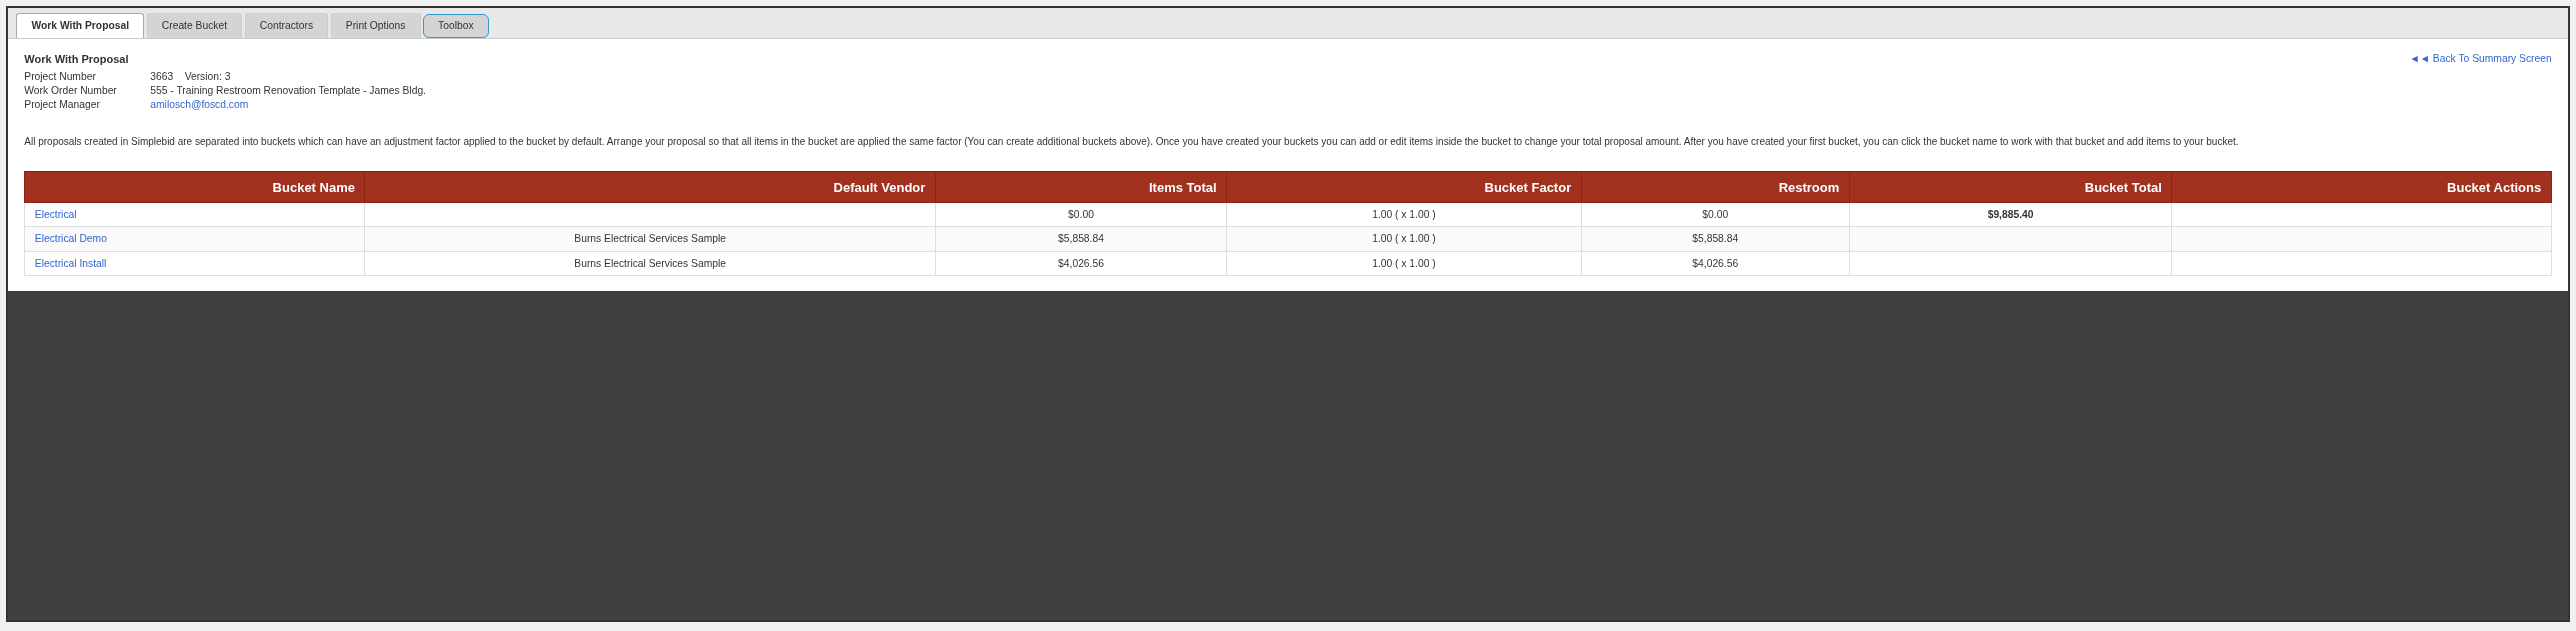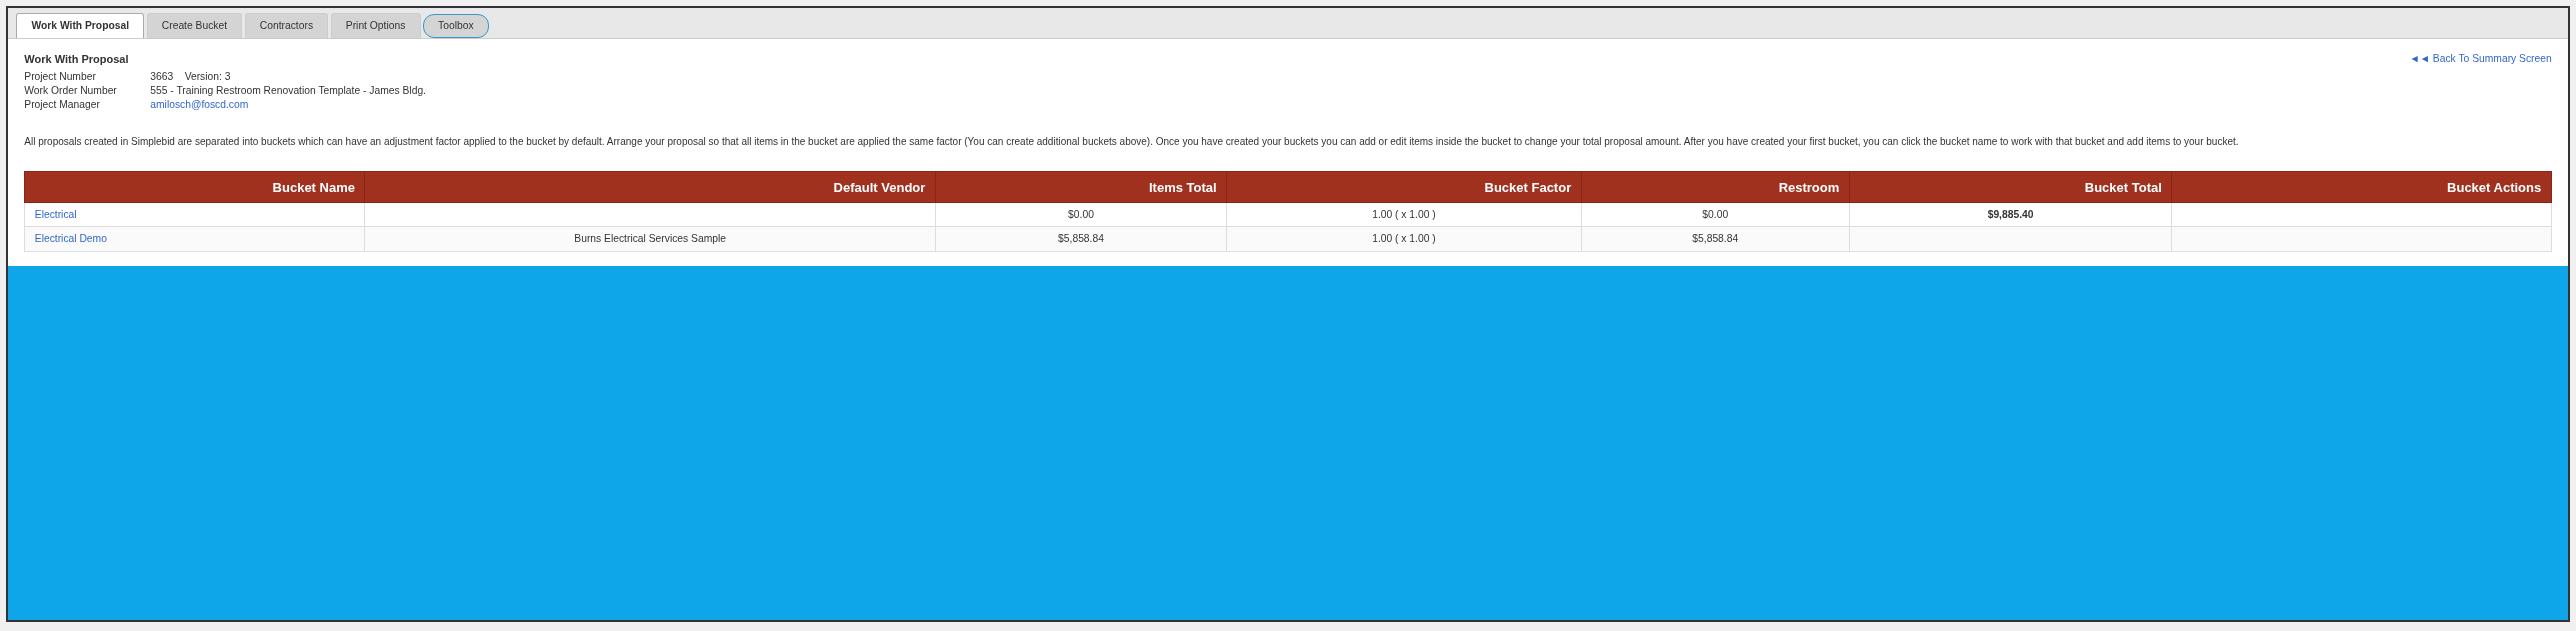--- a/index.html
+++ b/index.html
@@ -1,20 +1,20 @@
 <!DOCTYPE html>
 <html style="font-size:12.6px"><head>
   <meta charset="utf-8">
   <style>
     * { box-sizing: border-box; margin: 0; padding: 0; }
     body { font-family: Arial, sans-serif; font-size: 10.3px; background: #f0f0f0; color: #333; }
 
     .outer-frame {
       border: 2.4px solid #333;
-      background: #0ea5e9;
+      background: #404040;
       margin: 6.3px;
       min-height: 616px;
     }
 
     
     .tab-bar {
       display: flex;
       align-items: flex-end;
       background: #e8e8e8;
       border-bottom: 1.6px solid #ccc;
@@ -34,21 +34,21 @@
     }
     .tab.active {
       background: #fff;
       border-color: #aaa;
       font-weight: bold;
     }
     .tab.circled {
       border: 1.6px solid #3399cc;
       color: #333;
       background: #d4d4d4;
-      border-radius: 11px;
+      border-radius: 6px;
       padding: 5.5px 14.2px;
     }
 
     
     .content {
       padding: 14.2px 16px 14.2px 16px;
       background: #fff;
     }
 
     
@@ -211,17 +211,26 @@
           </tr>
           <tr>
             <td class="name-cell"><a href="#">Electrical Demo</a></td>
             <td>Burns Electrical Services Sample</td>
             <td>$5,858.84</td>
             <td>1.00 ( x 1.00 )</td>
             <td>$5,858.84</td>
             <td></td>
             <td></td>
           </tr>
+          <tr>
+            <td class="name-cell"><a href="#">Electrical Install</a></td>
+            <td>Burns Electrical Services Sample</td>
+            <td>$4,026.56</td>
+            <td>1.00 ( x 1.00 )</td>
+            <td>$4,026.56</td>
+            <td></td>
+            <td></td>
+          </tr>
         </tbody>
     </table>
   </div>
 </div>
 
 
 </body></html>

